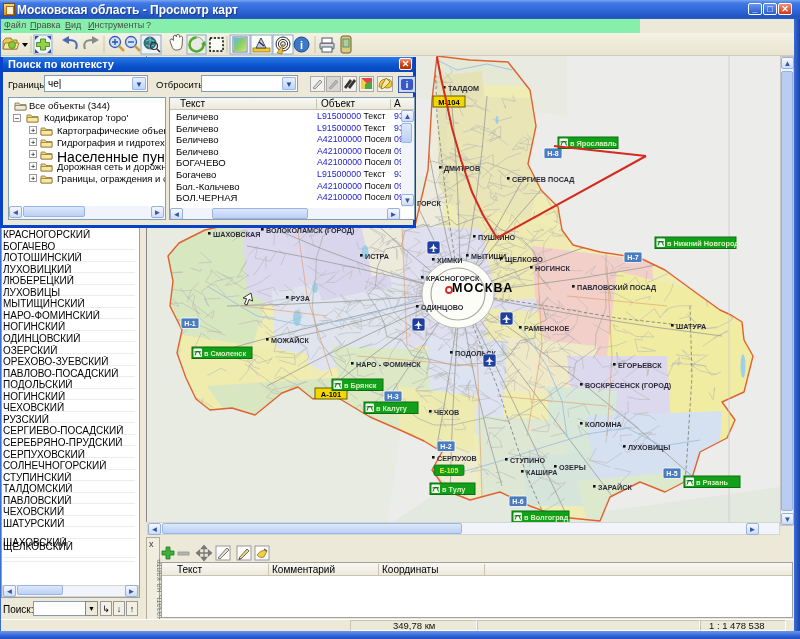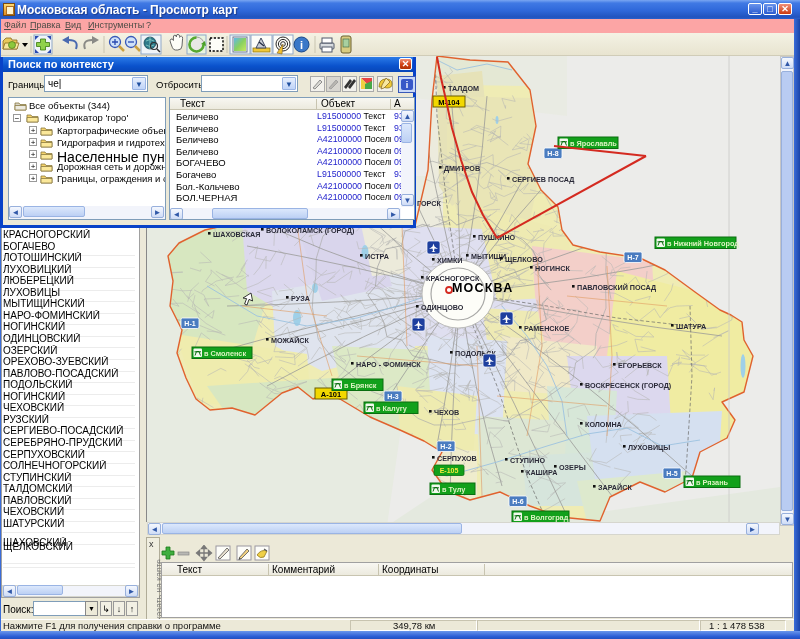--- a/index.html
+++ b/index.html
@@ -1,26 +1,26 @@
 <!DOCTYPE html>
 <html><head><meta charset="utf-8"><style>
 *{margin:0;padding:0;box-sizing:border-box}
 body{font-family:"Liberation Sans",sans-serif;width:800px;height:639px;overflow:hidden;position:relative;background:#ece9d8}
 .abs{position:absolute}
 .titlebar{left:0;top:0;width:800px;height:19px;background:linear-gradient(180deg,#7aa6f2 0%,#4079e4 16%,#2f68da 55%,#2153be 90%,#2a60cc 100%)}
 .titletxt{left:17px;top:3px;color:#fff;font-weight:bold;font-size:12px;text-shadow:1px 1px 1px #1a3a8a}
 .ticon{left:3px;top:3px;width:12px;height:13px;background:linear-gradient(180deg,#ffda70,#e08a20);border:1px solid #7a4a10}
 .ticon:before{content:"";position:absolute;left:2px;top:2px;width:6px;height:7px;background:#fff4d0;border:1px solid #b07020}
 .tbtn{top:3px;width:14px;height:12px;border:1px solid #fff;border-radius:2px;color:#fff;font-size:9px;line-height:10px;text-align:center;font-weight:bold}
-.menubar{left:0;top:19px;width:800px;height:14px;background:#fca5a5;color:#4c4c46;font-size:9px}
+.menubar{left:0;top:19px;width:640px;height:14px;background:#86efac;color:#4c4c46;font-size:9px}
 .menubar span{position:absolute;top:1px}
 .toolbar{left:0;top:33px;width:800px;height:23px;background:linear-gradient(180deg,#f4f2e4,#e8e4d0);border-bottom:1px solid #d0ccb8}
 svg{display:block}
 .leftpanel{left:1px;top:220px;width:139px;height:378px;background:#fff;border:1px solid #a0a0a0;border-top:none}
-.lp-item{position:absolute;left:3px;width:132px;height:27px;font-size:10px;color:#000;border-bottom:1px solid #ececec;white-space:nowrap;overflow:hidden}
+.lp-item{position:absolute;left:3px;width:132px;height:21px;font-size:10px;color:#000;border-bottom:1px solid #ececec;white-space:nowrap;overflow:hidden}
 .dlg{left:0;top:57px;width:416px;height:171px;background:#ece9d8;border-left:3px solid #0842c8;border-right:3px solid #0842c8;border-bottom:3px solid #0842c8;z-index:30}
 .dlgtitle{left:0;top:0;width:410px;height:15px;background:linear-gradient(180deg,#2a7ae8,#0a52cc 60%,#0846b8)}
 .dlgtxt{left:5px;top:1px;color:#fff;font-weight:bold;font-size:11px}
 .xbtn{width:13px;height:12px;background:linear-gradient(180deg,#f09078,#d24215 55%,#b03205);border:1px solid #fff;border-radius:2px;color:#fff;font-size:9px;line-height:11px;text-align:center;font-weight:bold}
 .combo{background:#fff;border:1px solid #7f9db9}
 .cbtn{position:absolute;right:1px;top:1px;bottom:1px;width:14px;background:linear-gradient(180deg,#e6eefc,#c0d4f8);border:1px solid #9ab4e4;border-radius:1px;color:#2050a0;text-align:center;font-size:8px;line-height:13px}
 .sb{background:#f2f4fb}
 .sbtn{position:absolute;width:13px;height:12px;background:linear-gradient(180deg,#f5f8fe,#cfdcf6);border:1px solid #98b0dc;border-radius:2px;color:#3058a8;font-size:8px;text-align:center;line-height:11px;font-weight:bold}
 .sthumb{position:absolute;background:linear-gradient(180deg,#dce8fc,#bcd0f4);border:1px solid #9ab4e4;border-radius:2px}
 .hdr{background:linear-gradient(180deg,#f8f7f2,#eceade);border-bottom:1px solid #c8c4b0;color:#222;font-size:10px}
@@ -1032,21 +1032,20 @@
 <div class="abs" style="left:161px;top:562px;width:632px;height:56px;background:#fff;border:1px solid #a0a0a0">
     <div class="hdr" style="position:absolute;left:0;top:0;width:630px;height:13px"></div>
     <div class="cell" style="left:15px;top:1px">Текст</div>
     <div class="cell" style="left:110px;top:1px">Комментарий</div>
     <div class="cell" style="left:220px;top:1px">Координаты</div>
     <div style="position:absolute;left:106px;top:1px;width:1px;height:11px;background:#c8c4b0"></div>
     <div style="position:absolute;left:216px;top:1px;width:1px;height:11px;background:#c8c4b0"></div>
     <div style="position:absolute;left:322px;top:1px;width:1px;height:11px;background:#c8c4b0"></div>
   </div>
 <div class="abs statusbar">
-    <div style="position:absolute;left:3px;top:0px">Нажмите F1 для получения справки о программе</div>
     <div style="position:absolute;left:350px;top:0;width:127px;height:11px;border:1px solid #c8c4b0;border-right-color:#fff;border-bottom-color:#fff"></div>
     <div style="position:absolute;left:393px;top:0px">349,78 км</div>
     <div style="position:absolute;left:477px;top:0;width:223px;height:11px;border:1px solid #c8c4b0;border-right-color:#fff;border-bottom-color:#fff"></div>
     <div style="position:absolute;left:700px;top:0;width:86px;height:11px;border:1px solid #c8c4b0;border-right-color:#fff;border-bottom-color:#fff"></div>
     <div style="position:absolute;left:709px;top:0px">1 : 1 478 538</div>
   </div>
 <div class="abs taskbar"></div>
 <div class="abs" style="left:794px;top:19px;width:6px;height:612px;background:linear-gradient(90deg,#3a6cd8,#1a44a8)"></div>
 <div class="abs" style="left:0;top:19px;width:1px;height:612px;background:#3a6cd8"></div>
 <div class="abs dlg">

